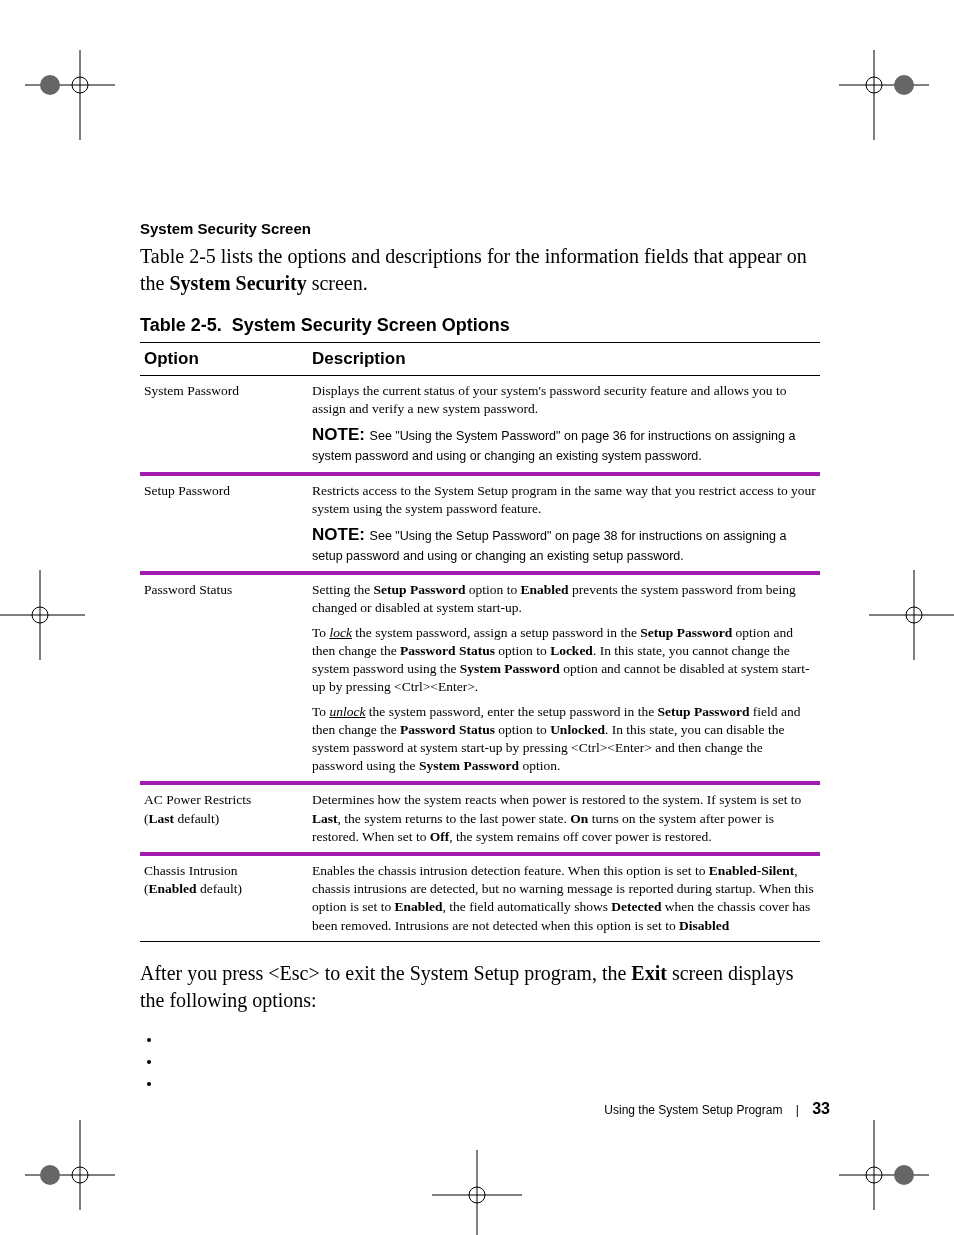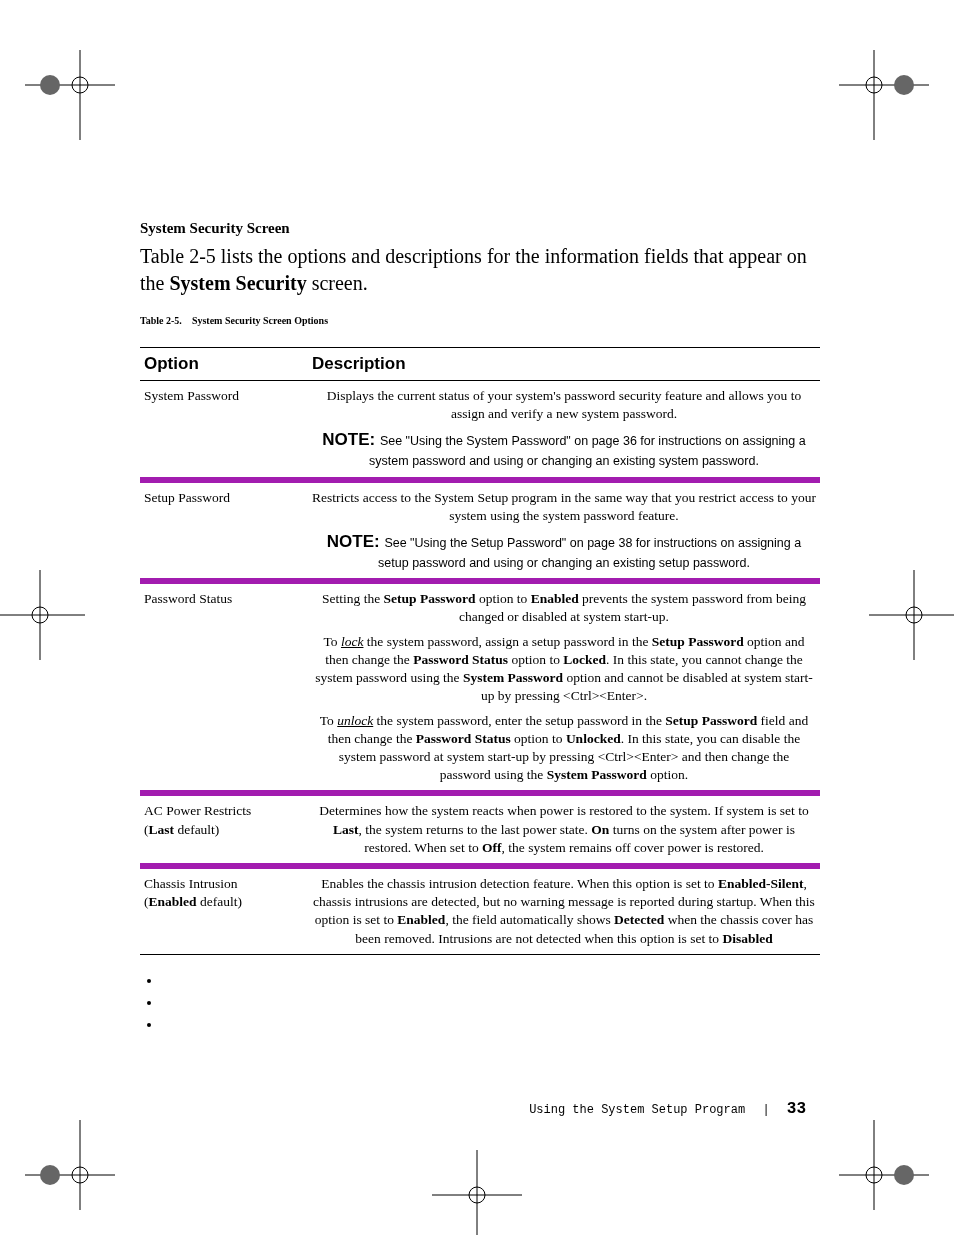--- a/index.html
+++ b/index.html
@@ -12,81 +12,81 @@
     font-family: Georgia, 'Times New Roman', serif;
     color: #000;
   }
   .page {
     position: absolute;
     left: 140px;
     top: 220px;
     width: 680px;
   }
   .section-heading {
-    font-family: Liberation Serif, serif;
+    font-family: Liberation Sans, sans-serif;
     font-weight: bold;
     font-size: 15px;
     margin: 0 0 6px 0;
   }
   .intro {
     font-size: 20px;
     line-height: 1.35;
     margin: 0 0 18px 0;
   }
   .table-caption {
-    font-family: Liberation Serif, serif;
+    font-family: Liberation Sans, sans-serif;
     font-weight: bold;
-    font-size: 10px;
-    margin: 0 0 21px 0;
+    font-size: 18px;
+    margin: 0 0 6px 0;
   }
   .table-caption .label { margin-right: 10px; }
   table.opts {
     border-collapse: collapse;
     width: 100%;
     font-size: 13.5px;
   }
   table.opts thead th {
     font-family: Arial, Helvetica, sans-serif;
     font-weight: bold;
     font-size: 17px;
     text-align: left;
     border-top: 1.5px solid #000;
     border-bottom: 1px solid #000;
     padding: 6px 4px;
   }
   table.opts th.col-opt { width: 160px; }
   table.opts td {
     vertical-align: top;
     padding: 6px 4px;
-    border-bottom: 6px solid #a21caf;
+    border-bottom: 4px solid #a21caf;
     line-height: 1.35;
   }
   table.opts tbody tr:last-child td { border-bottom: 1.5px solid #000; }
-  .desc p { margin: 0 0 6px 0; text-align: center; }
+  .desc p { margin: 0 0 6px 0; }
   .desc p:last-child { margin-bottom: 0; }
   .note-label { font-family: Arial, Helvetica, sans-serif; font-weight: bold; font-size: 17px; }
   .note-rest { font-family: Arial, Helvetica, sans-serif; font-size: 12.5px; }
   .b { font-weight: bold; }
   .i { font-style: italic; text-decoration: underline; }
   .exit-section { margin-top: 18px; }
   ul.bullets {
     margin: 6px 0 0 22px;
     padding: 0;
   }
   ul.bullets li {
     font-size: 14px;
     margin: 0 0 6px 0;
     min-height: 14px;
   }
   .footer {
     position: absolute;
-    right: 148px;
+    right: 124px;
     top: 1100px;
     font-size: 12px;
-    font-family: Liberation Mono, monospace;
+    font-family: Liberation Sans, sans-serif;
   }
   .footer .sep { margin: 0 10px; color: #000; }
   .footer .pagenum { font-weight: bold; font-size: 16px; }
   
   .reg {
     position: absolute;
     width: 90px;
     height: 90px;
   }
   .reg svg { width: 100%; height: 100%; }
@@ -197,20 +197,23 @@
           <span>(</span><span class="b">Enabled</span><span> default)</span>
         </td>
         <td class="desc">
           <p><span>Enables the chassis intrusion detection feature. When this option is set to </span><span class="b">Enabled-Silent</span><span>, chassis intrusions are detected, but no warning message is reported during startup. When this option is set to </span><span class="b">Enabled</span><span>, the field automatically shows </span><span class="b">Detected</span><span> when the chassis cover has been removed. Intrusions are not detected when this option is set to </span><span class="b">Disabled</span></p>
         </td>
       </tr>
     </tbody>
   </table>
 
   <div class="exit-section">
+    <p class="intro">
+      <span>After you press &lt;Esc&gt; to exit the System Setup program, the </span><span class="b">Exit</span><span> screen displays the following options:</span>
+    </p>
     <ul class="bullets">
       <li></li>
       <li></li>
       <li></li>
     </ul>
   </div>
 
 </div>
 
 <div class="footer">

